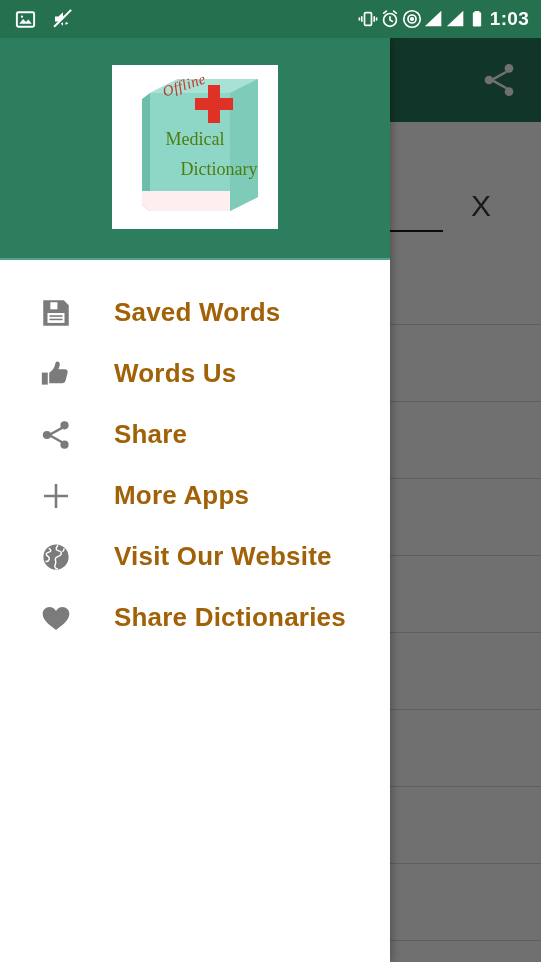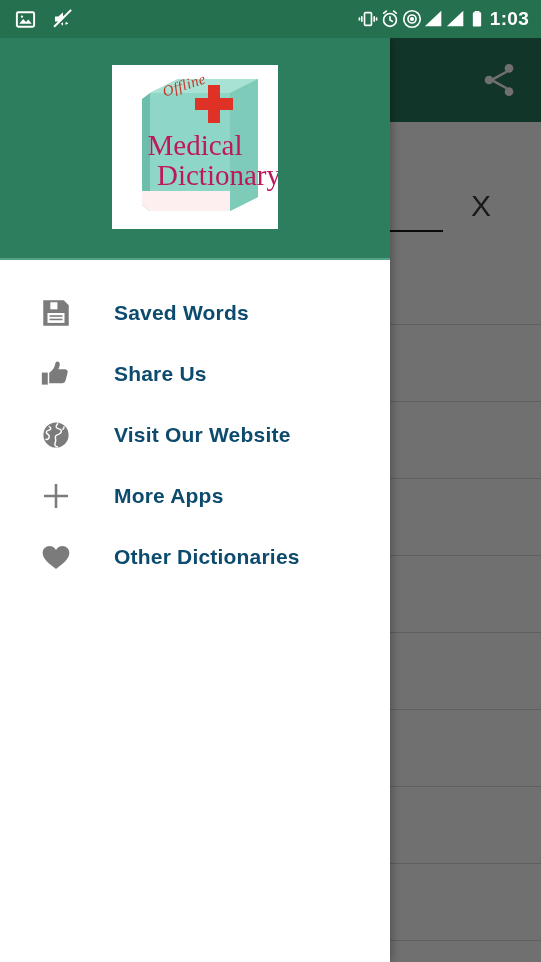--- a/index.html
+++ b/index.html
@@ -188,22 +188,22 @@
     font-style: italic;
     font-size: 15px;
     letter-spacing: .4px;
   }
   .logo-title1, .logo-title2 {
     position: absolute;
     left: 0;
     width: 100%;
     text-align: center;
     font-family: "Liberation Serif", serif;
-    color: #be185d;
-    font-size: 29px;
+    color: #4d7c0f;
+    font-size: 18px;
   }
   .logo-title1 { top: 64px; }
   .logo-title2 { top: 94px; padding-left: 24px; }
 
   .drawer-menu {
     padding-top: 22px;
   }
   .menu-item {
     display: flex;
     align-items: center;
@@ -215,23 +215,23 @@
     width: 40px;
     height: 40px;
     flex: 0 0 40px;
     display: flex;
     align-items: center;
     justify-content: center;
     color: #7b7b7b;
   }
   .menu-label {
     margin-left: 38px;
-    font-size: 21px;
+    font-size: 26px;
     font-weight: bold;
-    color: #0c4a6e;
+    color: #a16207;
     letter-spacing: .2px;
   }
 </style>
 </head>
 <body>
 
 <div class="screen">
 
   <div class="app-root">
 
@@ -364,51 +364,63 @@
         <span class="menu-label">Saved Words</span>
       </div>
 
       <div class="menu-item">
         <span class="menu-icon">
           <svg viewBox="0 0 24 24" width="34" height="34" fill="#7b7b7b">
             <path d="M2 11h4.2v8.5H2z"></path>
             <path d="M7.2 11.2c1.6-.9 3.1-2.6 3.8-4.6.4-1.2.4-3 1.6-3.4 1.3-.4 2.2.8 2.1 2.1-.1 1.2-.6 2.3-1 3.4h4.6c1.3 0 2.2 1.1 1.9 2.3l-1.5 5.8c-.3 1.1-1.2 1.8-2.3 1.8H7.2z"></path>
           </svg>
         </span>
-        <span class="menu-label">Share Us</span>
-      </div>
-
-
+        <span class="menu-label">Words Us</span>
+      </div>
+
+      <div class="menu-item">
+        <span class="menu-icon">
+          <svg viewBox="0 0 24 24" width="34" height="34" fill="#7b7b7b">
+            <circle cx="18" cy="5.2" r="2.9"></circle>
+              <circle cx="5.6" cy="12" r="2.9"></circle>
+              <circle cx="18" cy="18.8" r="2.9"></circle>
+            <path d="M7.4 10.9 L16.2 6 L17 7.5 L8.2 12.4 Z"></path>
+            <path d="M8.2 11.6 L17 16.5 L16.2 18 L7.4 13.1 Z"></path>
+          </svg>
+        </span>
+        <span class="menu-label">Share</span>
+      </div>
+
+
+      <div class="menu-item">
+        <span class="menu-icon">
+          <svg viewBox="0 0 24 24" width="34" height="34" stroke="#7b7b7b" stroke-width="1.8">
+            <path d="M12 3.5v17M3.5 12h17"></path>
+          </svg>
+        </span>
+        <span class="menu-label">More Apps</span>
+      </div>
 
       <div class="menu-item">
         <span class="menu-icon">
           <svg viewBox="0 0 24 24" width="32" height="32">
             <circle cx="12" cy="12" r="10" fill="#7b7b7b"></circle>
             <circle cx="12" cy="12" r="10" fill="none" stroke="#ffffff" stroke-width="1.1"></circle>
             <path d="M6.5 5.5c1.4.4 2 1.6 1.2 2.4-.9.9-2.5.4-2.9 1.6-.3 1 .6 1.8 1.5 2.3.9.6.7 2 .1 2.8-.5.7-1.5.8-2.2.4" fill="none" stroke="#ffffff" stroke-width="1.1"></path>
             <path d="M13.5 3.2c-.9 1-1.7 2.2-1.2 3.2.6 1.2 2.4.8 3.3 1.7.8.8.2 2.1-.6 2.8-1 .9-2.6.8-3.3 1.9-.6 1 .2 2.2.1 3.4-.1 1.2-1 2.3-.6 3.4.3.9 1.4 1.3 2.3 1.2" fill="none" stroke="#ffffff" stroke-width="1.1"></path>
             <path d="M17.8 5.6c.5.9-.2 1.9-1 2.3" fill="none" stroke="#ffffff" stroke-width="1.1"></path>
           </svg>
         </span>
         <span class="menu-label">Visit Our Website</span>
       </div>
 
       <div class="menu-item">
         <span class="menu-icon">
-          <svg viewBox="0 0 24 24" width="34" height="34" stroke="#7b7b7b" stroke-width="1.8">
-            <path d="M12 3.5v17M3.5 12h17"></path>
-          </svg>
-        </span>
-        <span class="menu-label">More Apps</span>
-      </div>
-
-      <div class="menu-item">
-        <span class="menu-icon">
           <svg viewBox="0 0 24 24" width="32" height="32" fill="#7b7b7b">
             <path d="M12 21 C5.5 16.3 2 13 2 8.9 2 6 4.3 3.8 7.1 3.8 c2 0 3.8 1.1 4.9 2.9 1.1-1.8 2.9-2.9 4.9-2.9 2.8 0 5.1 2.2 5.1 5.1 0 4.1-3.5 7.4-10 12.1z"></path>
           </svg>
         </span>
-        <span class="menu-label">Other Dictionaries</span>
+        <span class="menu-label">Share Dictionaries</span>
       </div>
 
     </div>
   </div>
 </div>
 
 </body></html>

